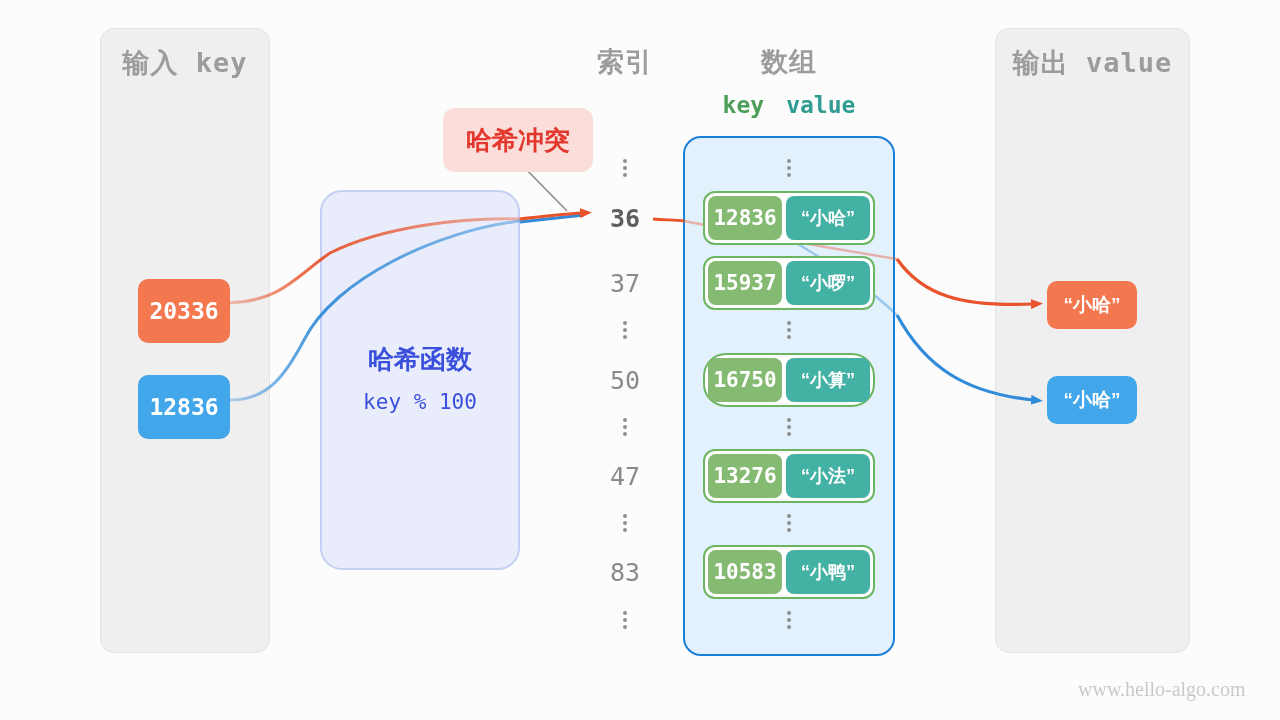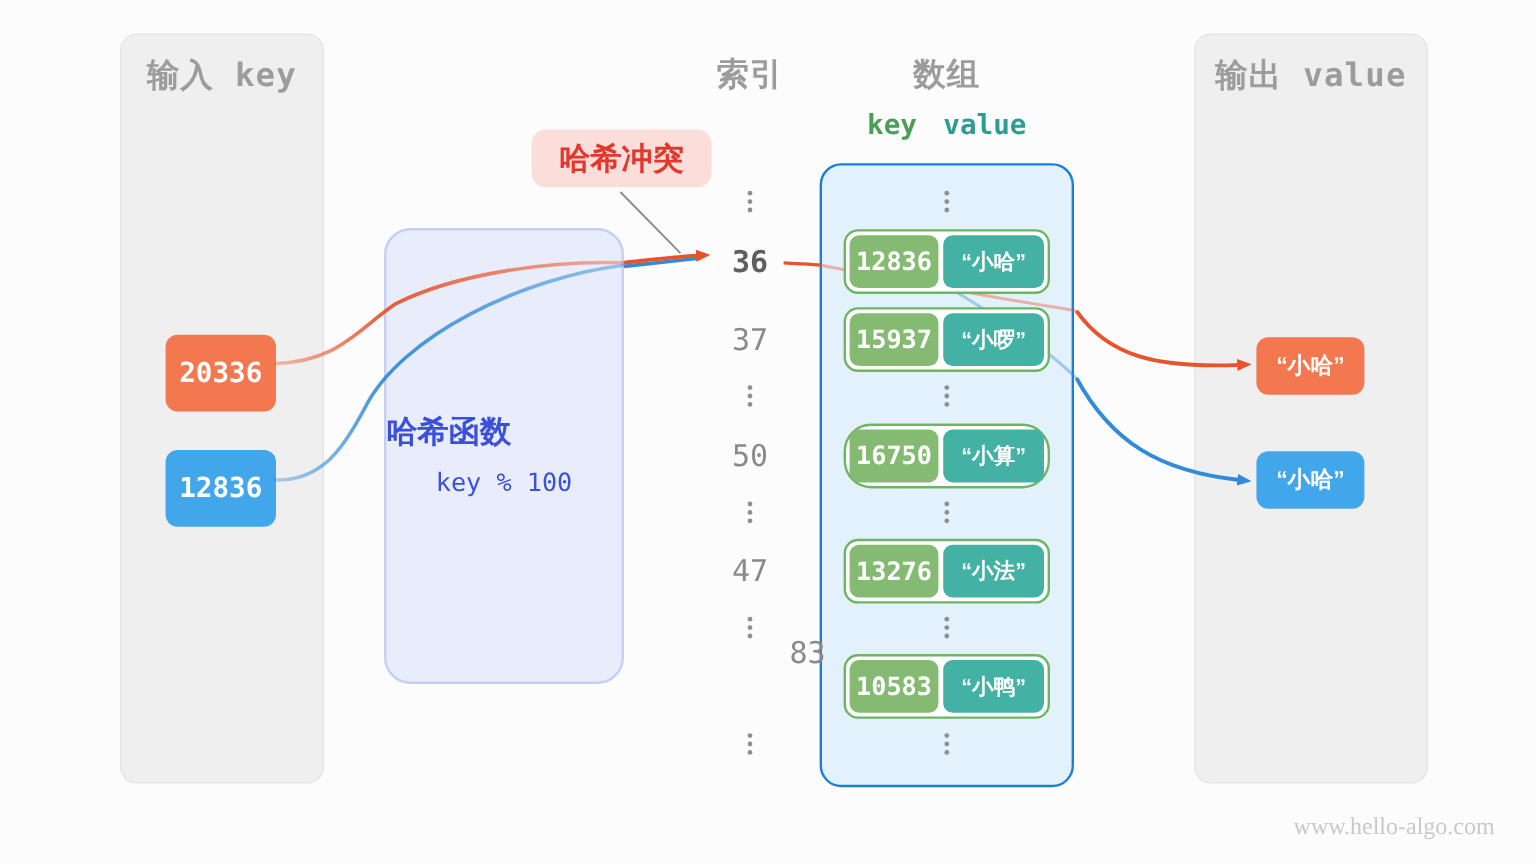--- a/index.html
+++ b/index.html
@@ -42,31 +42,31 @@
   #kv-key{color:var(--key_header,#4c9d58);}
   #kv-value{color:var(--value_header,#2e9c91);}
 
   #hash-box{
     position:absolute;left:320px;top:190px;width:200px;height:380px;
     background:var(--hash_bg,#e9edfb);
     border:2px solid var(--hash_border,#c5cef3);
     border-radius:22px;box-sizing:border-box;z-index:1;
   }
   #hash-title{
-    position:absolute;left:0;width:100%;top:150px;
+    position:absolute;left:0;width:100%;top:150px;text-align:center;
     font-size:26px;font-weight:600;color:var(--hash_text,#3a50dc);
   }
   #hash-formula{
     position:absolute;left:0;width:100%;top:198px;text-align:center;
     font-family:"DejaVu Sans Mono",monospace;font-size:21px;
     color:var(--hash_text,#3a50dc);
   }
 
   #badge{
-    position:absolute;left:443px;top:108px;width:150px;height:48px;
+    position:absolute;left:443px;top:108px;width:150px;height:64px;
     background:var(--badge_bg,#fbddda);border-radius:12px;z-index:5;
     display:flex;align-items:center;justify-content:center;
     font-size:26px;font-weight:bold;color:var(--badge_text,#e3372d);
   }
 
   #array-container{
     position:absolute;left:683px;top:136px;width:212px;height:520px;
     background:var(--array_bg,#e3f1fc);
     border:2.5px solid var(--array_border,#1a7fd8);
     border-radius:18px;box-sizing:border-box;z-index:1;
@@ -201,21 +201,21 @@
       <i></i>
       <i></i>
       <i></i>
     </div>
     <div class="index-item" style="left: 625px; top: 476px;">47</div>
     <div class="dots" style="left: 625px; top: 523px;">
       <i></i>
       <i></i>
       <i></i>
     </div>
-    <div class="index-item" style="left: 625px; top: 544px; margin-left: 48px;">83</div>
+    <div class="index-item" style="left: 625px; top: 572px;">83</div>
     <div class="dots" style="left: 625px; top: 620px;">
       <i></i>
       <i></i>
       <i></i>
     </div>
     <div class="pair" style="left: 703px; top: 191px;">
       <span class="pair-key">12836</span>
       <span class="pair-value">“小哈”</span>
     </div>
     <div class="pair" style="left: 703px; top: 256px;">

